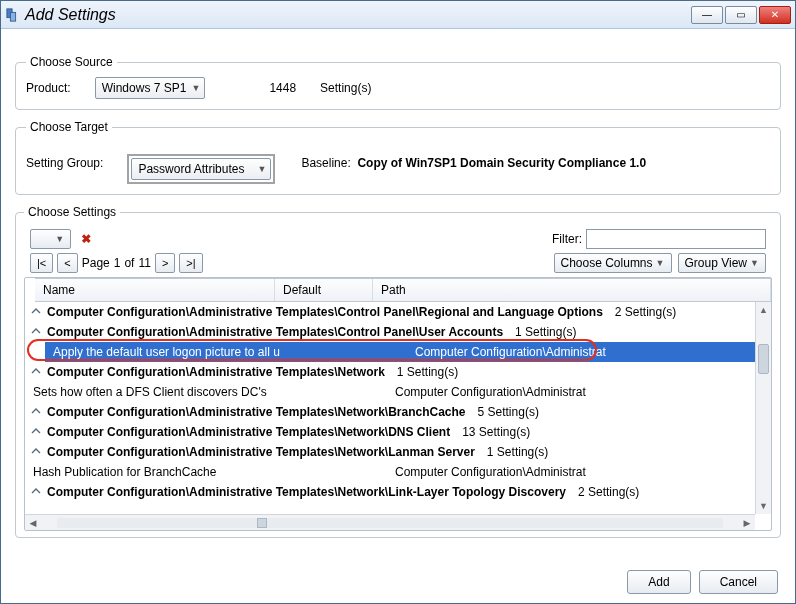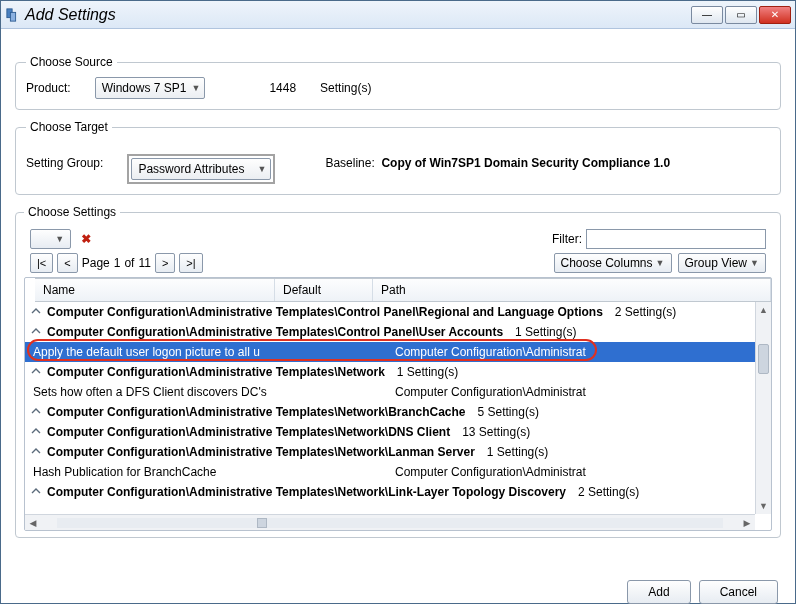--- a/index.html
+++ b/index.html
@@ -10,21 +10,21 @@
   .winbtn { width:32px; height:18px; border:1px solid #7a8aa0; margin-left:2px; border-radius:2px; display:flex; align-items:center; justify-content:center; background:linear-gradient(#fefefe,#dfe7f0); font-size:10px;}
   .winbtn.close { background:linear-gradient(#f08080,#d03020); color:#fff; border-color:#a02010;}
   .content { padding: 26px 14px; }
   fieldset { border:1px solid #c0c8d0; border-radius:4px; margin:0 0 10px 0; padding:8px 10px 10px 10px; }
   legend { padding: 0 4px; color:#000; }
   .row { display:flex; align-items:center; gap:24px; }
   .label { color:#000; }
   select, .select { background:linear-gradient(#fefefe,#ebeef2); border:1px solid #8a98aa; border-radius:2px; height:22px; padding:2px 18px 2px 6px; position:relative; display:inline-flex; align-items:center; }
   .select .caret { position:absolute; right:4px; top:50%; transform:translateY(-50%); font-size:9px; color:#555;}
   .callout { border:2px solid #a3a3a3; border-radius:0; padding:2px;margin-top:12px; }
-  .baseline { margin-left:26px; }
+  .baseline { margin-left:2px; }
   .baseline b { font-weight:bold; }
   .gridwrap { border:1px solid #b8c2cf; border-radius:2px; }
   .toolbar { display:flex; align-items:center; gap:6px; padding:4px 6px; }
   .btnsm { border:1px solid #8a98aa; background:linear-gradient(#fefefe,#e7ecf2); border-radius:2px; height:20px; display:inline-flex; align-items:center; justify-content:center; padding:0 6px; font-size:11px;}
   .iconx { width:18px; height:18px; display:inline-flex; align-items:center; justify-content:center; color:#c02010; font-weight:bold;}
   .filterrow { margin-left:auto; display:flex; align-items:center; gap:4px;}
   input[type=text]{ border:1px solid #8a98aa; height:20px; padding:2px 4px;}
   .rightbtns { display:flex; gap:6px; margin-left:auto;}
   .gridhead { display:flex; background:linear-gradient(#fdfdfe,#eef2f7); border-top:1px solid #c0c8d0; border-bottom:1px solid #c0c8d0;margin-left:10px;}
   .gridhead .col { padding:4px 8px; border-right:1px solid #d5dde6;}
@@ -33,26 +33,26 @@
   .gridrows { overflow-y:scroll; height:212px; }
   .grow { display:flex; align-items:center; padding:2px 6px 2px 22px; position:relative; border-bottom:0; min-height:20px;}
   .grow.group { font-weight:bold; }
   .grow.group .chev { position:absolute; left:6px; top:3px; width:10px; height:10px; color:#6a7a8a;}
   .grow .n1 { width: auto; }
   .grow .count { font-weight:normal; margin-left:12px;}
   .grow.item { font-weight:normal; padding-left:8px;}
   .grow.item .c1{ width:332px; overflow:hidden; white-space:nowrap;} 
   .grow.item .c2{ width:30px;} 
   .grow.item .c3{ flex:1; white-space:nowrap; overflow:hidden;}
-  .grow.sel { background:#2f6fd0; color:#fff; }
+  .grow.sel { background:#2f6fd0; color:#fff;margin-left:20px; }
   .callout2 { position:absolute; border:2px solid #e03020; border-radius:12px; pointer-events:none;}
   .hscroll { height:16px; background:#f0f2f5; border-top:1px solid #d0d6de; display:flex; align-items:center;}
   .hscroll .track{ height:10px; background:#e8ecf1; flex:1; margin:0 16px; position:relative;}
   .hscroll .thumb{ position:absolute; left:30%; width:10px; height:10px; background:#cdd5df; border:1px solid #aeb8c4;}
-  .footer { position:absolute; bottom:0; right:18px; display:flex; gap:8px;}
+  .footer { position:absolute; bottom:10px; right:18px; display:flex; gap:8px;}
   .btn { border:1px solid #8a98aa; background:linear-gradient(#fefefe,#e7ecf2); border-radius:3px; height:24px; padding:0 20px; display:inline-flex; align-items:center; justify-content:center;}
   .vscroll { position:absolute; right:0; top:0; bottom:16px; width:16px; border-left:1px solid #d0d6de; background:#f0f2f5; display:flex; flex-direction:column; align-items:center; }
   .vscroll .arrow{height:16px; width:100%; display:flex;align-items:center;justify-content:center; font-size:9px; color:#666;}
   .vscroll .track{flex:1; width:100%; position:relative;}
   .vscroll .thumb{position:absolute; top:26px; left:2px; right:2px; height:30px; background:#cdd5df; border:1px solid #aeb8c4; border-radius:2px;}
   .pager {display:flex; align-items:center; gap:4px;}
 </style>
 </head>
 <body>
 

